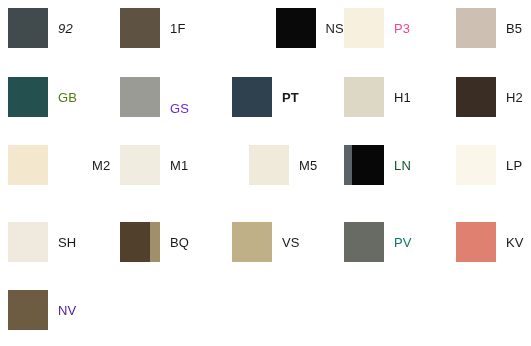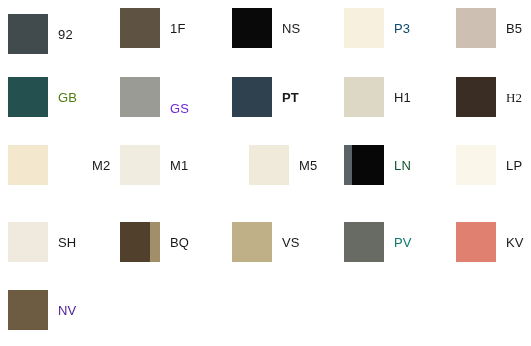--- a/index.html
+++ b/index.html
@@ -57,43 +57,43 @@
     color: #1a1a1a;
     white-space: nowrap;
     letter-spacing: 0.2px;
     font-family: "Liberation Sans", sans-serif;
   }
 </style>
 </head>
 <body>
 
 <div id="palette-grid" style="background: rgb(255, 255, 255);">
-    <div class="swatch-cell" style="left: 8px; top: 13px;">
+    <div class="swatch-cell" style="left: 8px; top: 7px; font-style: italic;">
       <div class="swatch-chip" style="width: 40px; height: 40px; flex-basis: 40px;">
         <div class="chip-base" style="background: rgb(65, 75, 78);"></div>
       </div>
       <span class="swatch-label" style="color: rgb(26, 26, 26);">92</span>
     </div>
     <div class="swatch-cell" style="left: 120px; top: 7px;">
       <div class="swatch-chip" style="width: 40px; height: 40px; flex-basis: 40px;">
         <div class="chip-base" style="background: rgb(94, 82, 67);"></div>
       </div>
       <span class="swatch-label" style="color: rgb(26, 26, 26);">1F</span>
     </div>
-    <div class="swatch-cell" style="left: 232px; top: 7px;">
+    <div class="swatch-cell" style="left: 232px; top: 7px; justify-content: flex-end;">
       <div class="swatch-chip" style="width: 40px; height: 40px; flex-basis: 40px;">
         <div class="chip-base" style="background: rgb(9, 9, 9);"></div>
       </div>
       <span class="swatch-label" style="color: rgb(26, 26, 26);">NS</span>
     </div>
     <div class="swatch-cell" style="left: 344px; top: 7px;">
       <div class="swatch-chip" style="width: 40px; height: 40px; flex-basis: 40px;">
         <div class="chip-base" style="background: rgb(247, 240, 222);"></div>
       </div>
-      <span class="swatch-label" style="color: #0c4a6e;">P3</span>
+      <span class="swatch-label" style="color: #ec4899;">P3</span>
     </div>
     <div class="swatch-cell" style="left: 456px; top: 7px;">
       <div class="swatch-chip" style="width: 40px; height: 40px; flex-basis: 40px;">
         <div class="chip-base" style="background: rgb(205, 192, 178);"></div>
       </div>
       <span class="swatch-label" style="color: rgb(26, 26, 26);">B5</span>
     </div>
     <div class="swatch-cell" style="left: 8px; top: 76px;">
       <div class="swatch-chip" style="width: 40px; height: 40px; flex-basis: 40px;">
         <div class="chip-base" style="background: rgb(36, 81, 79);"></div>
@@ -115,21 +115,21 @@
     <div class="swatch-cell" style="left: 344px; top: 76px;">
       <div class="swatch-chip" style="width: 40px; height: 40px; flex-basis: 40px;">
         <div class="chip-base" style="background: rgb(221, 216, 198);"></div>
       </div>
       <span class="swatch-label" style="color: rgb(26, 26, 26);">H1</span>
     </div>
     <div class="swatch-cell" style="left: 456px; top: 76px;">
       <div class="swatch-chip" style="width: 40px; height: 40px; flex-basis: 40px;">
         <div class="chip-base" style="background: rgb(58, 45, 36);"></div>
       </div>
-      <span class="swatch-label" style="color: rgb(26, 26, 26); font-family: Liberation Serif, serif;">H2</span>
+      <span class="swatch-label" style="color: rgb(26, 26, 26);">H2</span>
     </div>
     <div class="swatch-cell" style="left: 8px; top: 144px; gap: 34px;">
       <div class="swatch-chip" style="width: 40px; height: 40px; flex-basis: 40px;">
         <div class="chip-base" style="background: rgb(243, 231, 206);"></div>
       </div>
       <span class="swatch-label" style="color: rgb(26, 26, 26);">M2</span>
     </div>
     <div class="swatch-cell" style="left: 120px; top: 144px;">
       <div class="swatch-chip" style="width: 40px; height: 40px; flex-basis: 40px;">
         <div class="chip-base" style="background: rgb(241, 236, 224);"></div>

